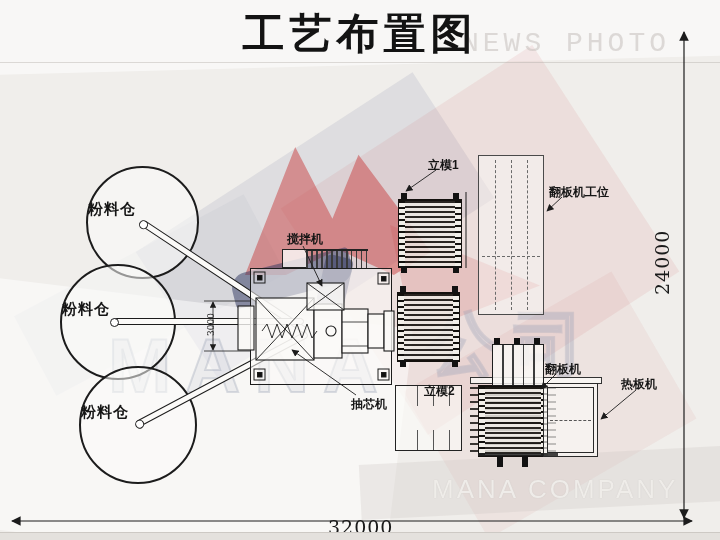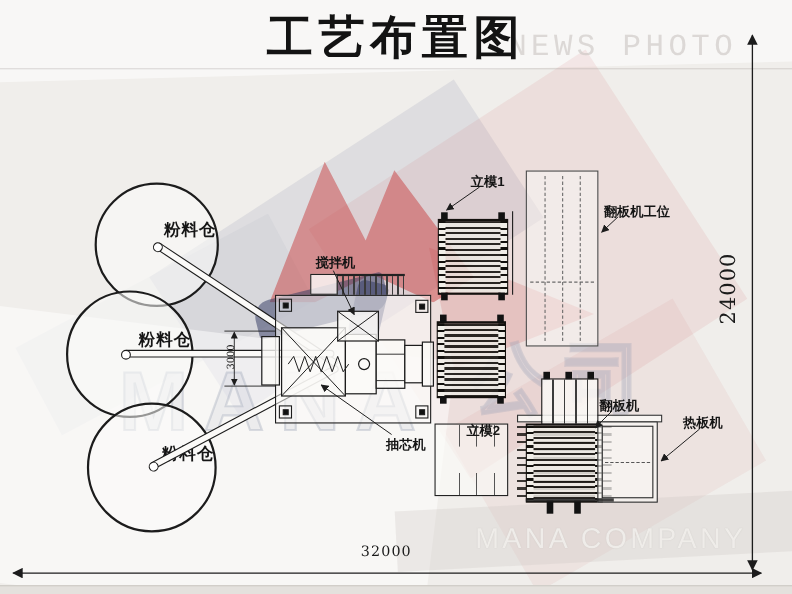--- a/index.html
+++ b/index.html
@@ -40,30 +40,30 @@
     color:rgba(173,180,198,.14);-webkit-text-stroke:2px rgba(150,158,178,.28);}
 
   
   .title{position:absolute;left:0;top:6px;width:720px;text-align:center;
     font-size:42px;font-weight:900;letter-spacing:5px;color:#131313;}
 
   
   .abs{position:absolute;}
   .lbl{position:absolute;font-size:12px;font-weight:700;color:#151515;white-space:nowrap;}
   .dim{position:absolute;font-family:"DejaVu Serif",serif;color:#1a1a1a;}
-  .dim-w{left:328px;top:494px;font-size:13px;letter-spacing:1px;}
+  .dim-w{left:328px;top:516px;font-size:19px;letter-spacing:1px;}
   .dim-h{left:636px;top:232px;width:60px;height:100px;}
   .dim-h span{display:block;transform:rotate(-90deg) translate(-22px,-4px);transform-origin:center;
     font-size:19px;letter-spacing:1px;}
   .dim-s{left:186px;top:306px;width:50px;height:40px;}
   .dim-s span{display:block;transform:rotate(-90deg);font-size:9px;}
 
   
   .silo{position:absolute;border:2px solid #1c1c1c;border-radius:50%;
-    background:rgba(252,251,249,.55);display:flex;align-items:center;justify-content:flex-end;}
+    background:rgba(252,251,249,.55);display:flex;align-items:center;justify-content:flex-start;}
   .silo .lbl{position:static;font-size:15px;letter-spacing:1px;margin-bottom:26px;}
   .silo1{left:86px;top:166px;width:113px;height:113px;}
   .silo2{left:60px;top:264px;width:116px;height:116px;}
   .silo3{left:79px;top:366px;width:118px;height:118px;}
 
   
   .tube{position:absolute;height:7px;background:#fbfaf8;border:1.3px solid #1c1c1c;
     border-radius:4px;transform-origin:0 50%;}
   .tube::before{content:"";position:absolute;left:-3px;top:-1px;width:7px;height:7px;
     border:1px solid #1c1c1c;border-radius:50%;background:#fff;}

